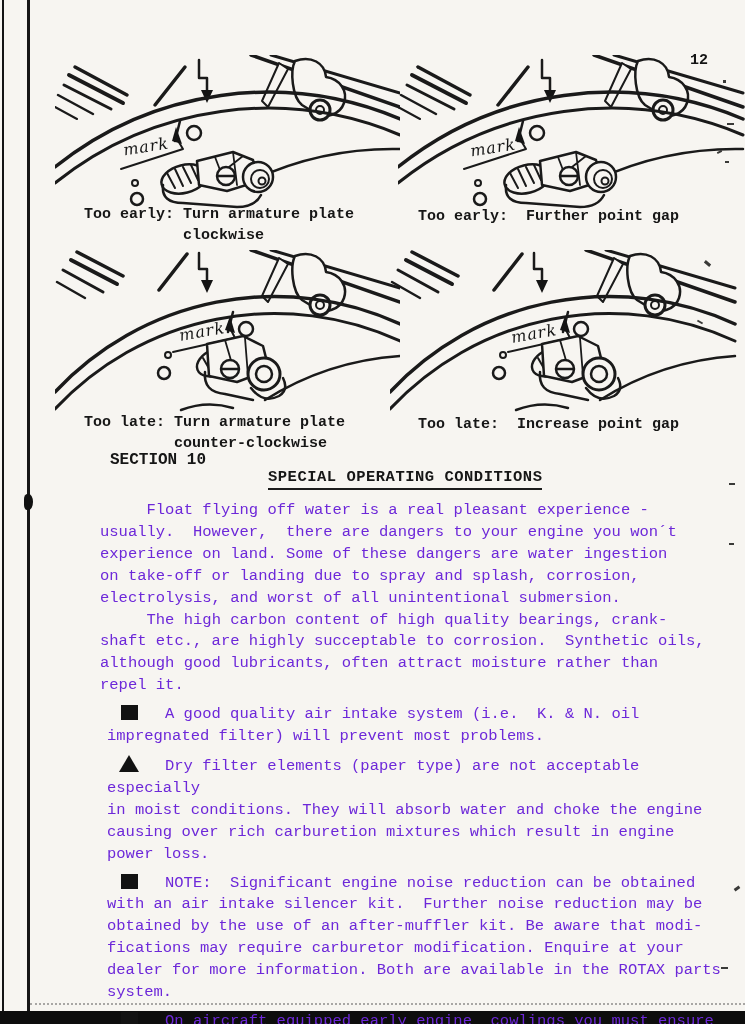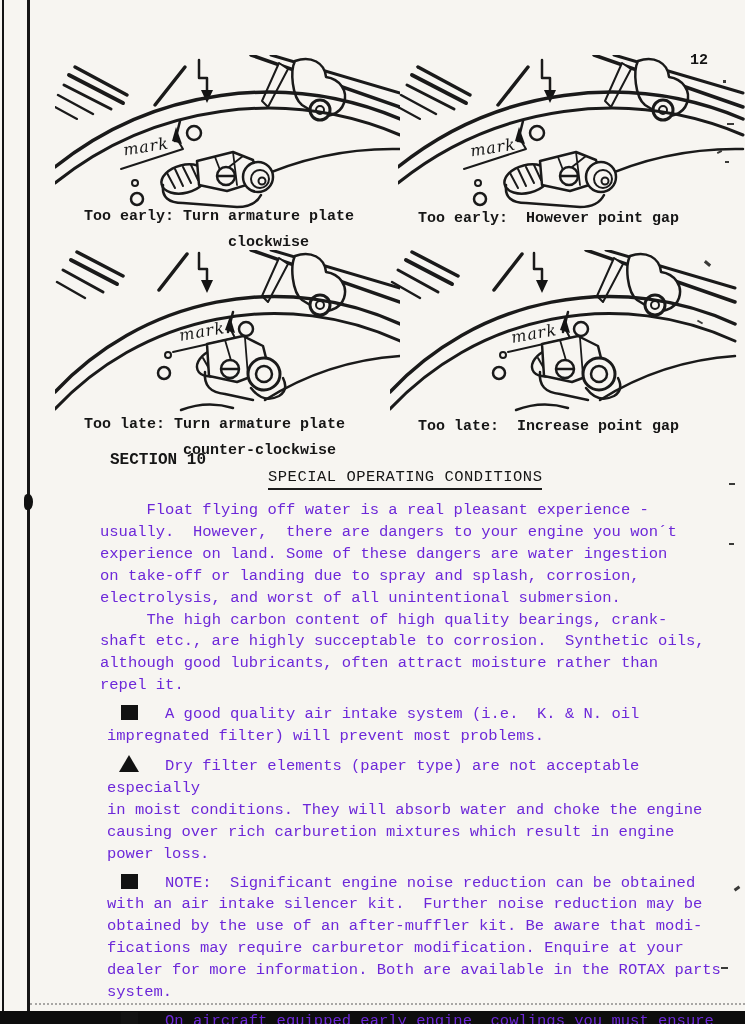--- a/index.html
+++ b/index.html
@@ -15,26 +15,26 @@
   .bottom-bar{position:absolute;left:0;bottom:0;width:745px;height:13px;background:#0d0d0d;}
   .bottom-dotted{position:absolute;left:30px;top:1003px;width:715px;border-top:2px dotted rgba(70,70,70,.45);}
   .page-number{position:absolute;left:690px;top:52px;font-size:15px;font-weight:bold;color:#141414;}
   .diagram-cell{position:absolute;}
   .diagram-cell svg{display:block;}
   .mark-label{
     position:absolute;font-family:"DejaVu Serif",serif;font-style:italic;
     font-size:16px;color:#161616;transform:rotate(-9deg);letter-spacing:1px;
   }
   .caption{
-    position:absolute;font-size:15px;font-weight:bold;line-height:26px;
-    white-space:pre;color:#161616;text-align:center;
+    position:absolute;font-size:15px;font-weight:bold;line-height:21px;
+    white-space:pre;color:#161616;
   }
   .section-label{position:absolute;left:110px;top:451px;font-size:16px;font-weight:bold;color:#161616;}
   .doc-title{
-    position:absolute;left:268px;top:468px;font-size:15.5px;font-weight:normal;
+    position:absolute;left:268px;top:468px;font-size:15.5px;font-weight:bold;
     color:#161616;border-bottom:2px solid #1c1c1c;padding-bottom:2px;letter-spacing:.5px;
   }
   .body-text{
     position:absolute;left:100px;top:500px;width:645px;
     font-size:15.5px;line-height:21.9px;color:#6d28d9;
   }
   .para{white-space:pre-wrap;margin:0;}
   .bullet-item{margin:7px;}
   .bullet-text{white-space:pre-wrap;}
   .square-bullet{
@@ -178,21 +178,21 @@
   </div>
   <div class="diagram-cell" style="left:390px;top:250px;width:355px;height:165px;">
     <svg width="355" height="165" viewBox="0 0 345 165" preserveAspectRatio="xMinYMin meet">
         <use href="#diagL"></use>
       </svg>
     <span class="mark-label" style="left:121px;top:74px;transform:rotate(-10deg);">mark</span>
   </div>
 
   <div class="caption" style="left:84px;top:204px;">Too early: Turn armature plate
            clockwise</div>
-  <div class="caption" style="left:418px;top:206px;">Too early:  However point gap</div>
+  <div class="caption" style="left:418px;top:206px;">Too early:  Further point gap</div>
   <div class="caption" style="left:84px;top:412px;">Too late: Turn armature plate
           counter-clockwise</div>
   <div class="caption" style="left:418px;top:414px;">Too late:  Increase point gap</div>
 
   <div class="section-label">SECTION 10</div>
   <div class="doc-title">SPECIAL OPERATING CONDITIONS</div>
 
   <div class="body-text">
     <p class="para">     Float flying off water is a real pleasant experience -
 usually.  However,  there are dangers to your engine you won´t

